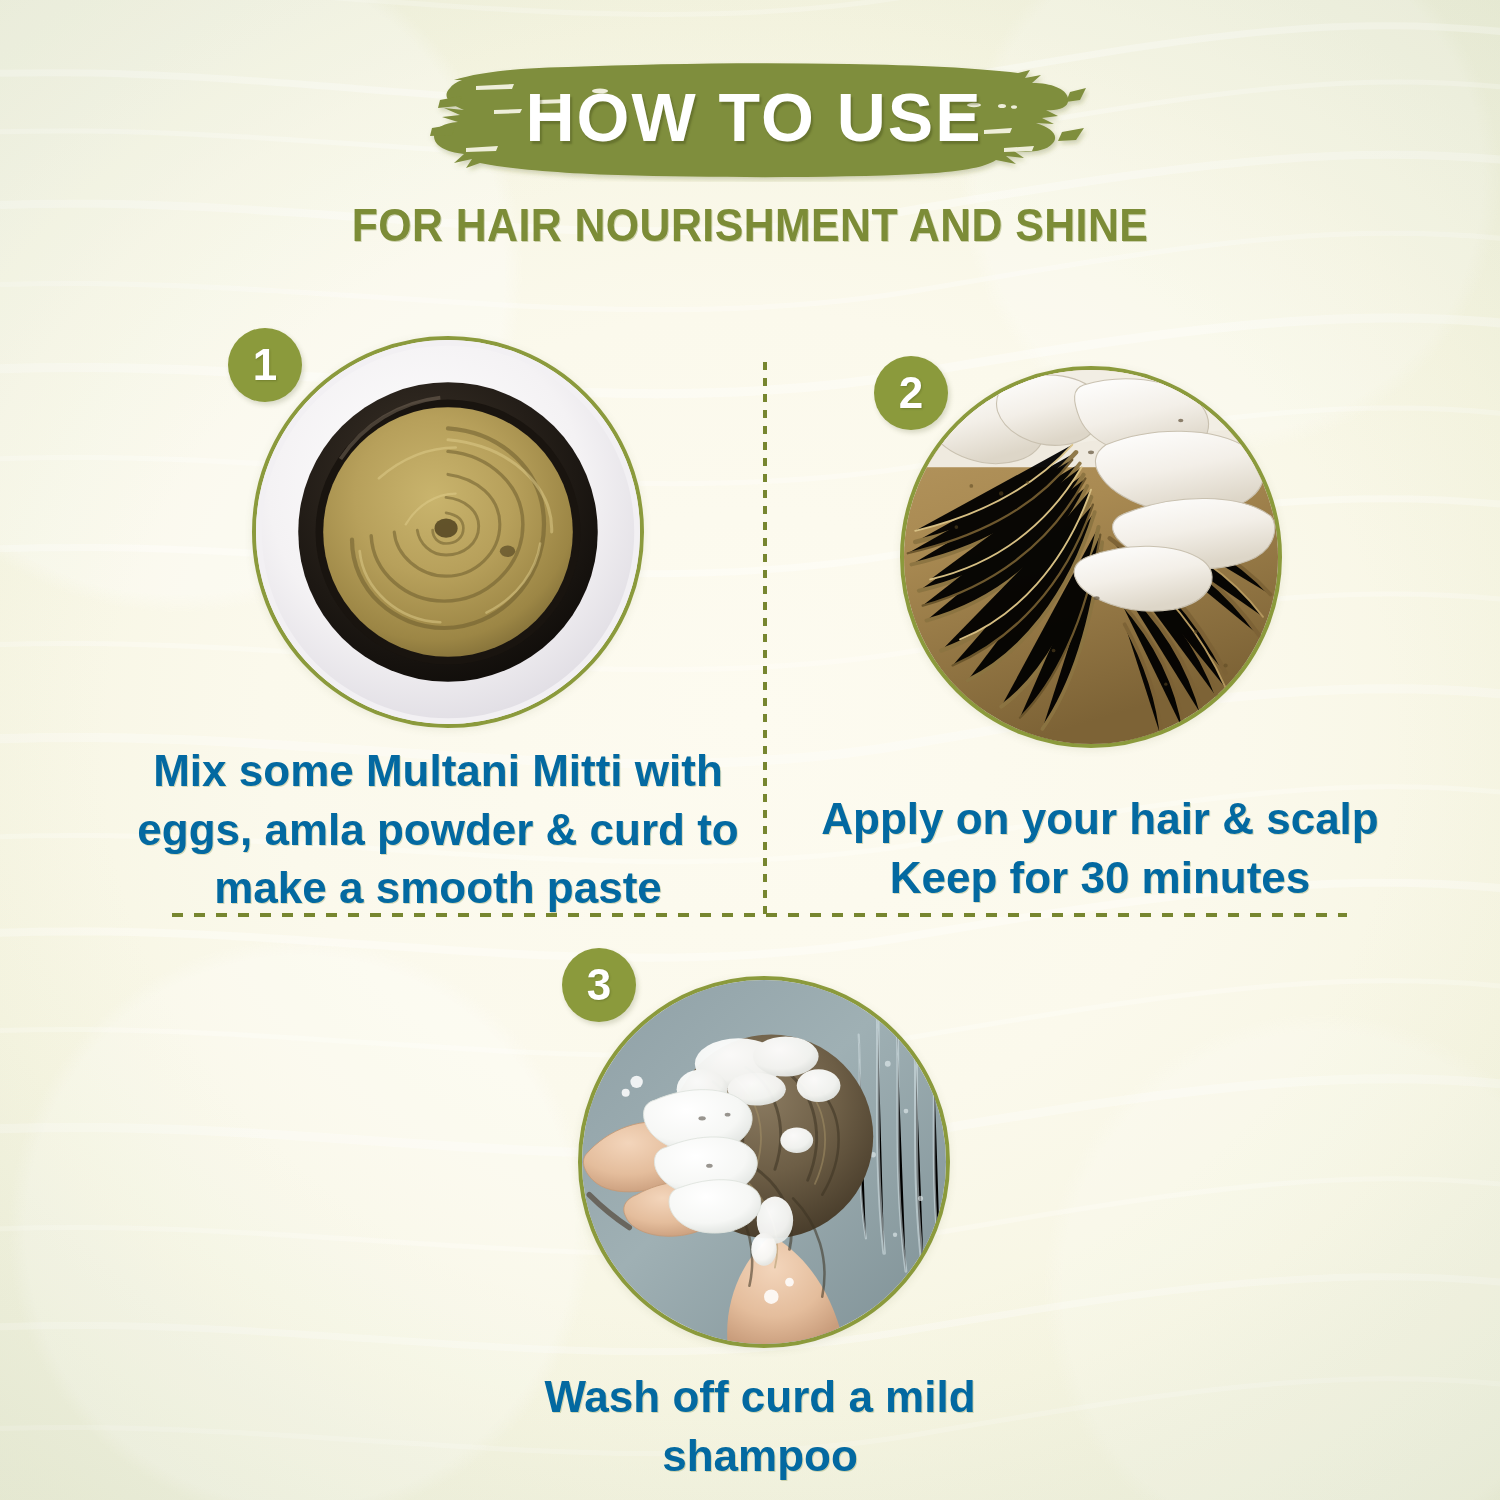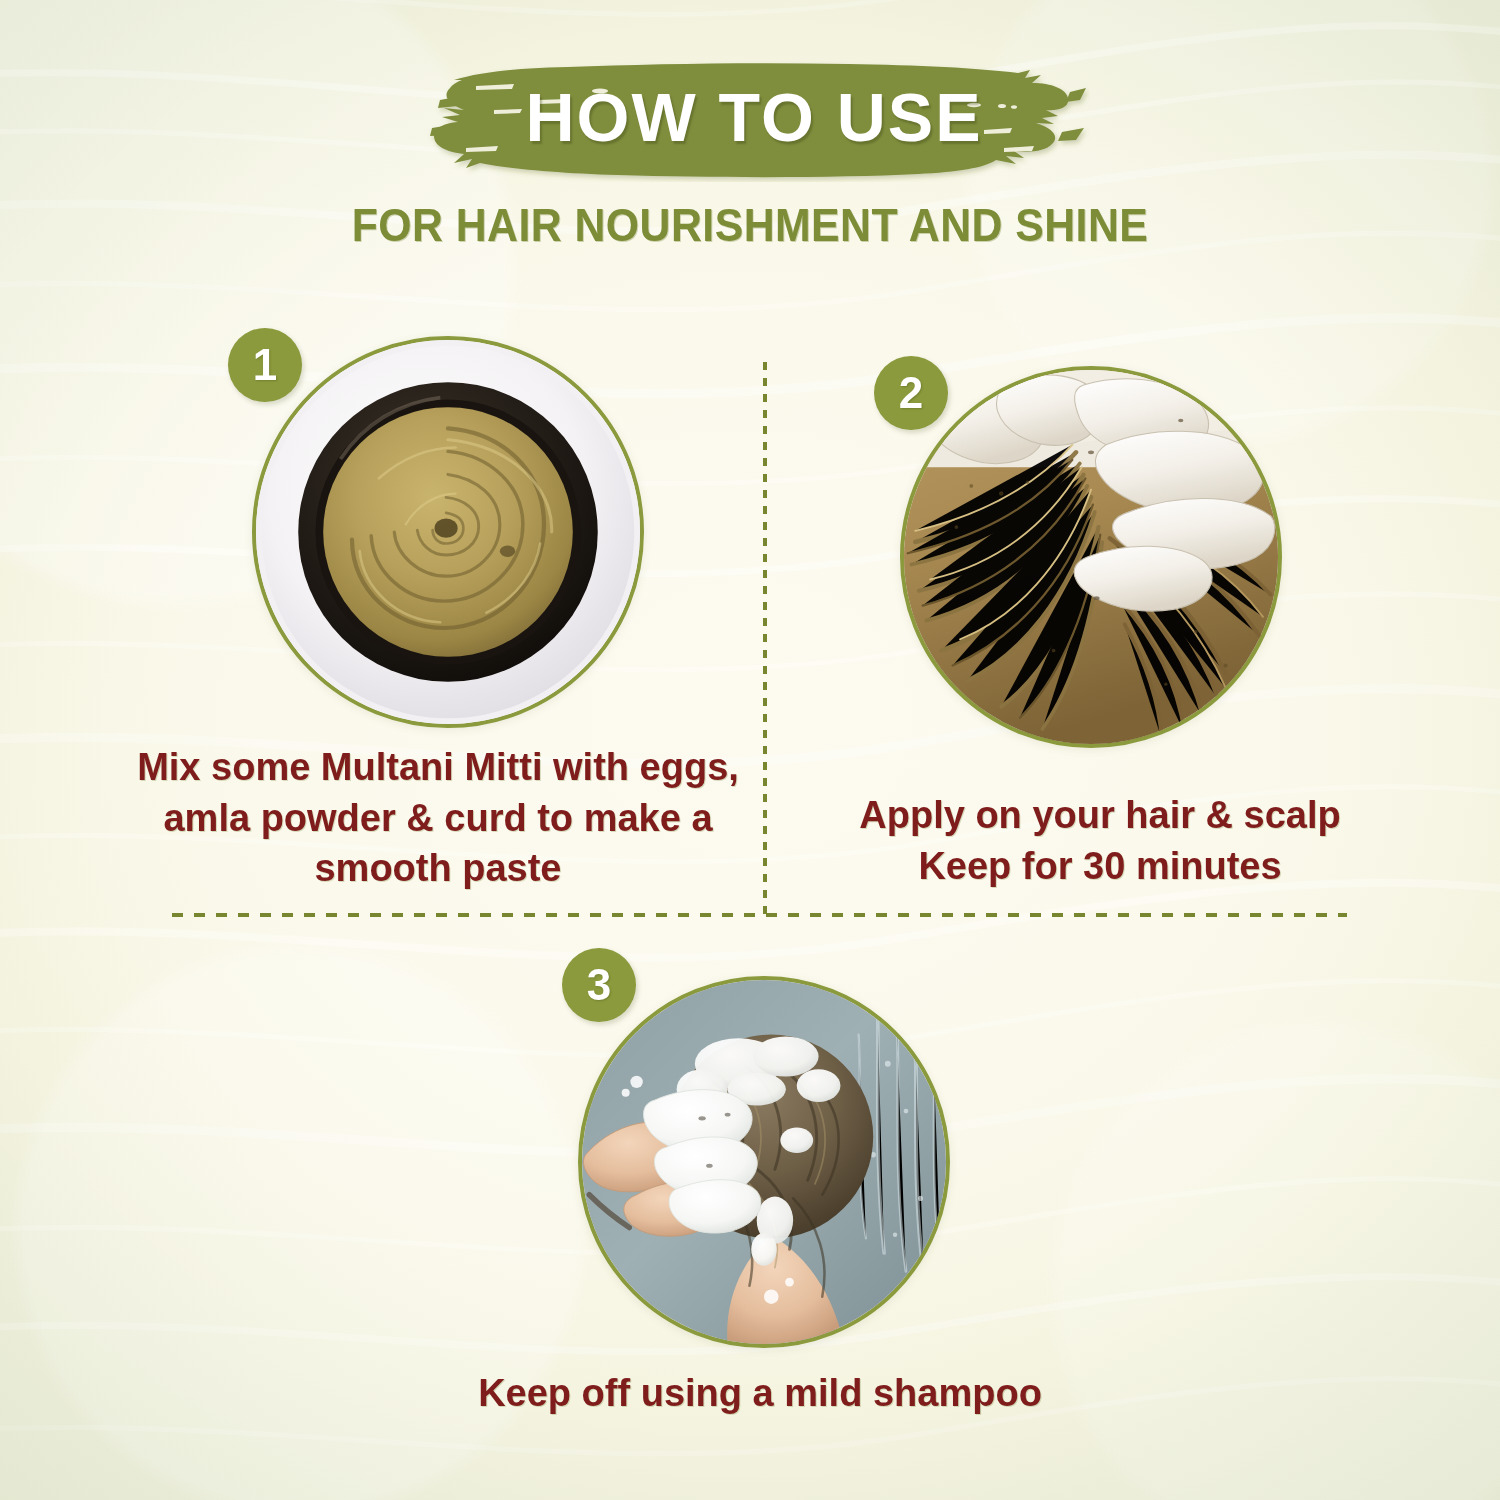--- a/index.html
+++ b/index.html
@@ -152,24 +152,24 @@
     font-size: 44px;
     font-weight: 700;
     z-index: 5;
     box-shadow: 2px 3px 5px rgba(90,100,50,.22);
     text-shadow: 1px 1px 2px rgba(60,70,20,.30);
   }
 
   .caption {
     position: absolute;
     text-align: center;
-    font-size: 38px;
+    font-size: 44px;
     font-weight: 700;
     line-height: 1.33;
-    color: #7f1d1d;
+    color: #0369a1;
     text-shadow: 1px 1px 0 rgba(120,135,55,.28);
   }
 
   
   #step1 .circle { left: 252px; top: 336px; width: 392px; height: 392px; }
   #step1 .badge  { left: 228px; top: 328px; }
   #step1 .caption{ left: 118px; top: 742px; width: 640px; }
 
   
   #step2 .circle { left: 900px; top: 366px; width: 382px; height: 382px; }
@@ -534,14 +534,14 @@
         <g fill="#ffffff" opacity=".85">
           <circle cx="30" cy="56" r="3.4"></circle>
           <circle cx="24" cy="62" r="2.2"></circle>
           <circle cx="104" cy="174" r="4"></circle>
           <circle cx="114" cy="166" r="2.4"></circle>
         </g>
       </svg>
     </div>
   </div>
 
-  <div class="caption">Keep off using a mild shampoo</div>
+  <div class="caption">Wash off curd a mild shampoo</div>
 </div>
 
 </body></html>

